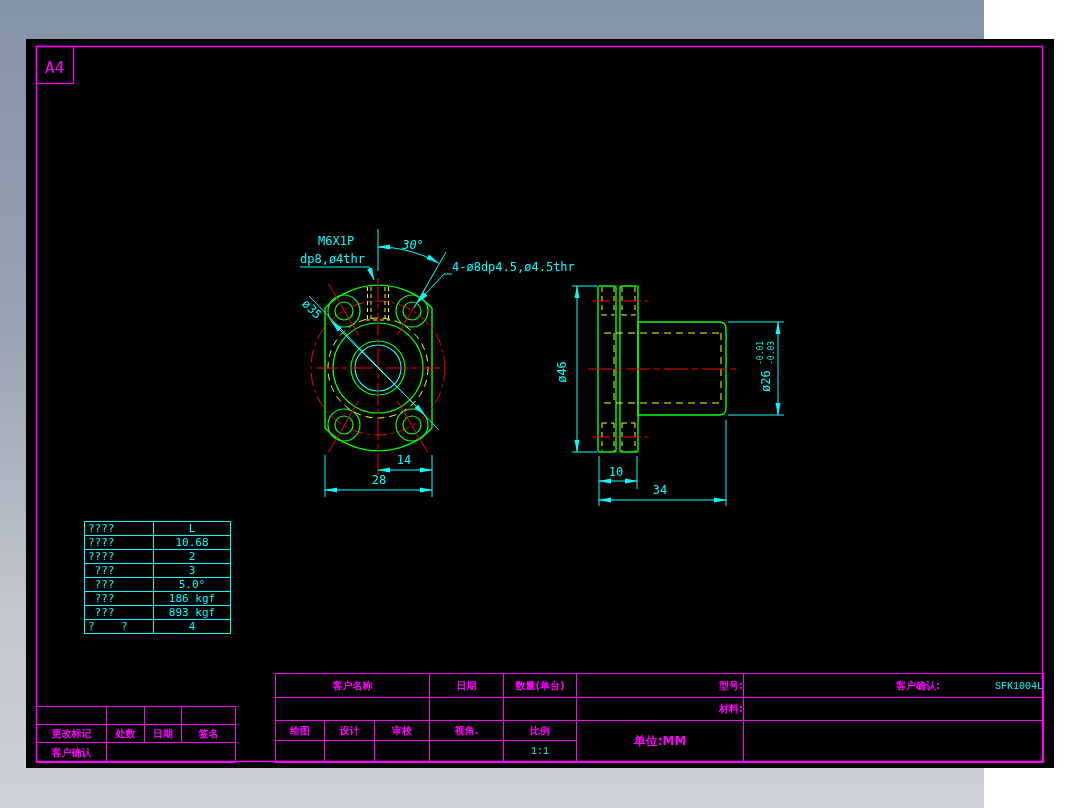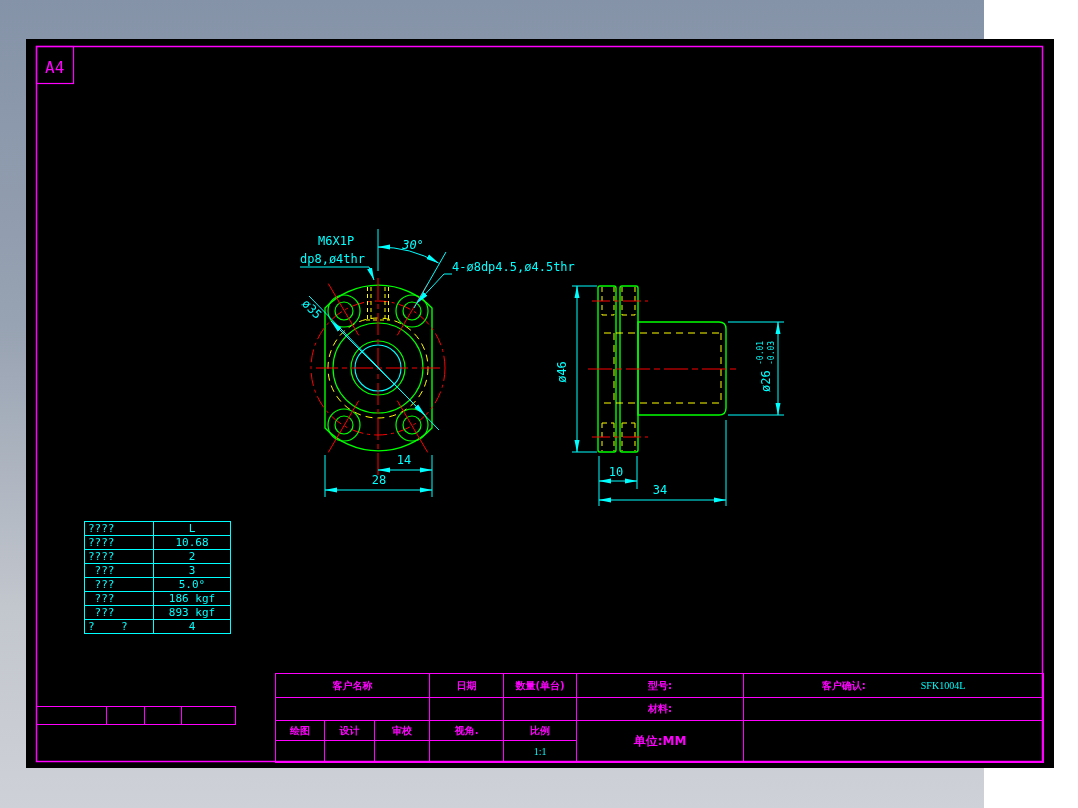--- a/index.html
+++ b/index.html
@@ -15,22 +15,22 @@
   table{border-collapse:collapse;table-layout:fixed;position:absolute;background:transparent;}
   td{border:1px solid #ff00ff;color:#ff00ff;font-family:"DejaVu Sans","Liberation Sans",sans-serif;
      font-size:10px;font-weight:bold;text-align:center;vertical-align:middle;overflow:hidden;
      white-space:pre;padding:0;}
   .param{left:58px;top:482px;width:146px;}
   .param td{border-color:#00ffff;color:#00ffff;font-family:"DejaVu Sans Mono",monospace;
             font-weight:normal;font-size:11px;height:13px;}
   .param td.lbl{text-align:left;padding-left:3px;}
   .titleblock{left:249px;top:634px;width:768px;}
   .revblock{left:10px;top:667px;width:199px;}
-  td.left{text-align:center;}
-  .cyan{color:#00ffff;font-family:Liberation Serif, serif;font-weight:normal;}
+  td.left{text-align:right;}
+  .cyan{color:#00ffff;font-family:Liberation Mono, monospace;font-weight:normal;}
   .unitcell{font-size:12px;color:#ff00ff;}
   .archrow .val{margin-left:55px;}
 </style>
 </head>
 <body>
 
 <div class="screen">
   <div class="canvas">
 
     <svg width="1028" height="729" viewBox="26 39 1028 729">
@@ -257,17 +257,27 @@
           <col style="width:37px">
           <col style="width:54px">
         </colgroup>
       <tbody>
           <tr style="height:18px">
         <td></td>
         <td></td>
         <td></td>
         <td></td>
       </tr>
+      <tr style="height:18px">
+        <td>更改标记</td>
+        <td>处数</td>
+        <td>日期</td>
+        <td>签名</td>
+      </tr>
+      <tr style="height:20px">
+        <td>客户确认</td>
+        <td colspan="3"></td>
+      </tr>
     </tbody>
       </table>
 
   </div>
 </div>
 
 </body></html>

